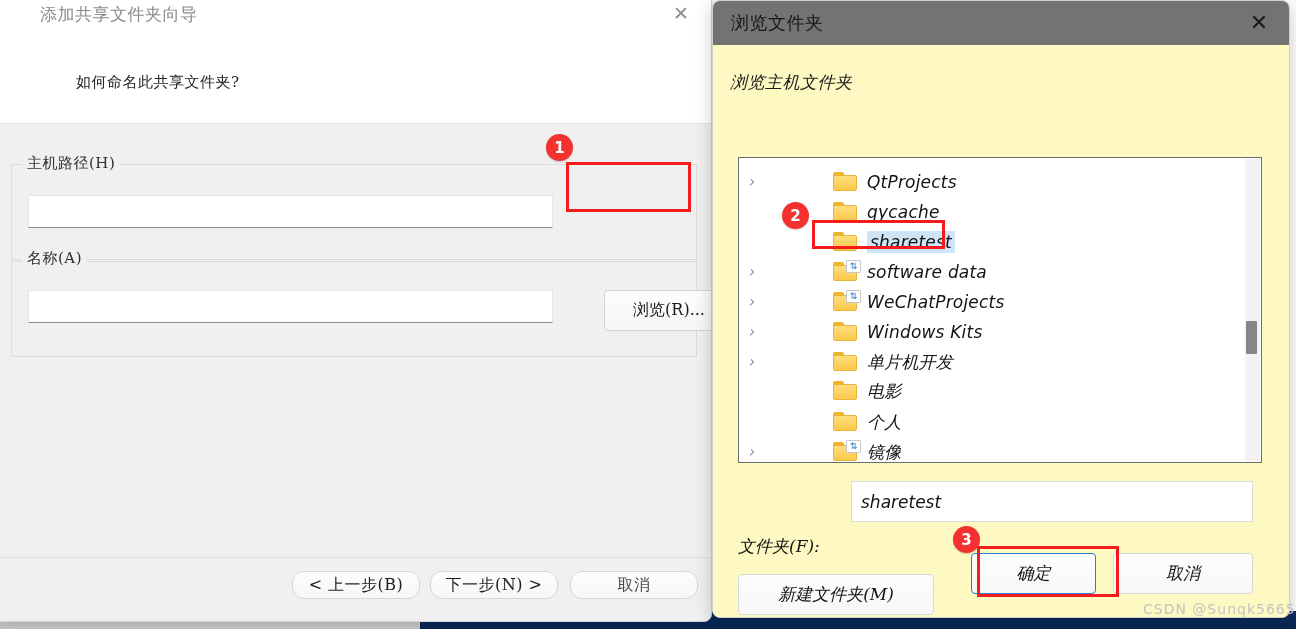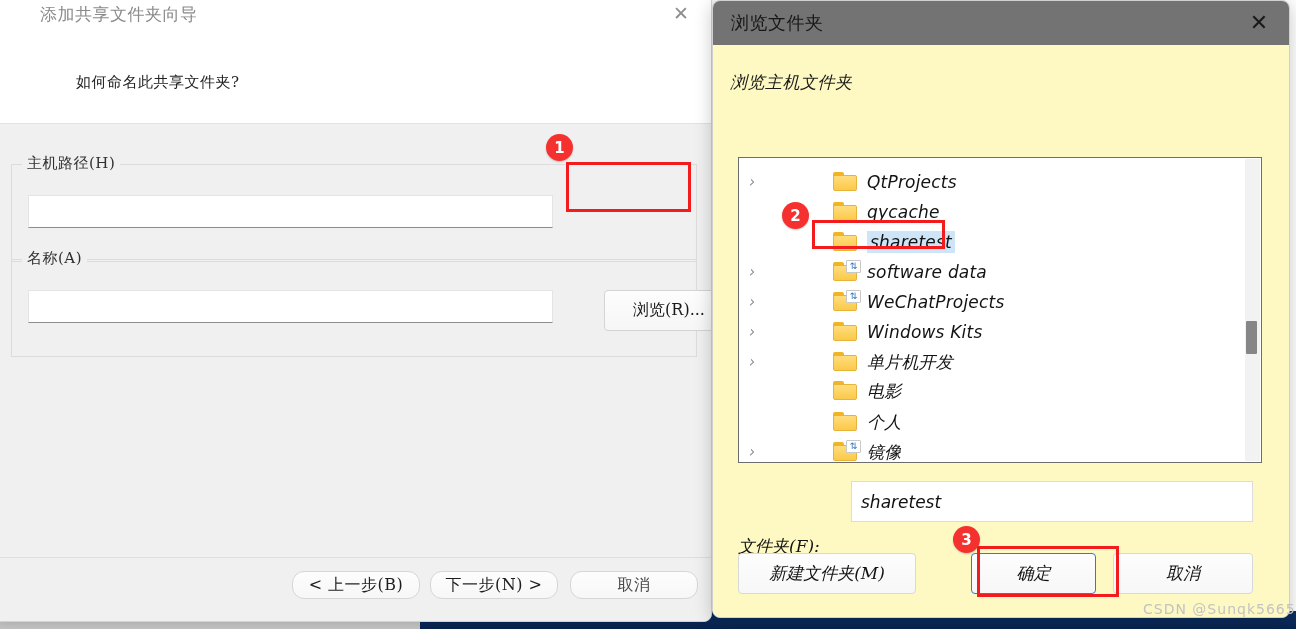--- a/index.html
+++ b/index.html
@@ -210,21 +210,21 @@
 
   .br-btn{
     position:absolute;top:508px;height:41px;
     background:linear-gradient(180deg,#fdfdfd 0%,#f7f7f7 100%);
     border:1px solid #d8d8d8;border-radius:4px;
     display:flex;align-items:center;justify-content:center;
     font-size:17px;color:#121212;cursor:pointer;
     font-family:"DejaVu Serif","Liberation Serif",serif;
     box-sizing:border-box;
   }
-  #btn-newfolder{left:25px;width:178px;}
+  #btn-newfolder{left:25px;width:196px;margin-top:21px;}
   #btn-ok{left:258px;width:125px;border:1px solid #2b7cd3;}
   #btn-cancel-br{left:400px;width:140px;}
 
   
   .hl-box{position:absolute;border:3px solid #f31b1b;box-sizing:border-box;pointer-events:none;}
   #hl-1{left:566px;top:162px;width:125px;height:50px;}
   #hl-2{left:812px;top:220px;width:133px;height:29px;}
   #hl-3{left:977px;top:546px;width:142px;height:51px;}
 
   .badge{

